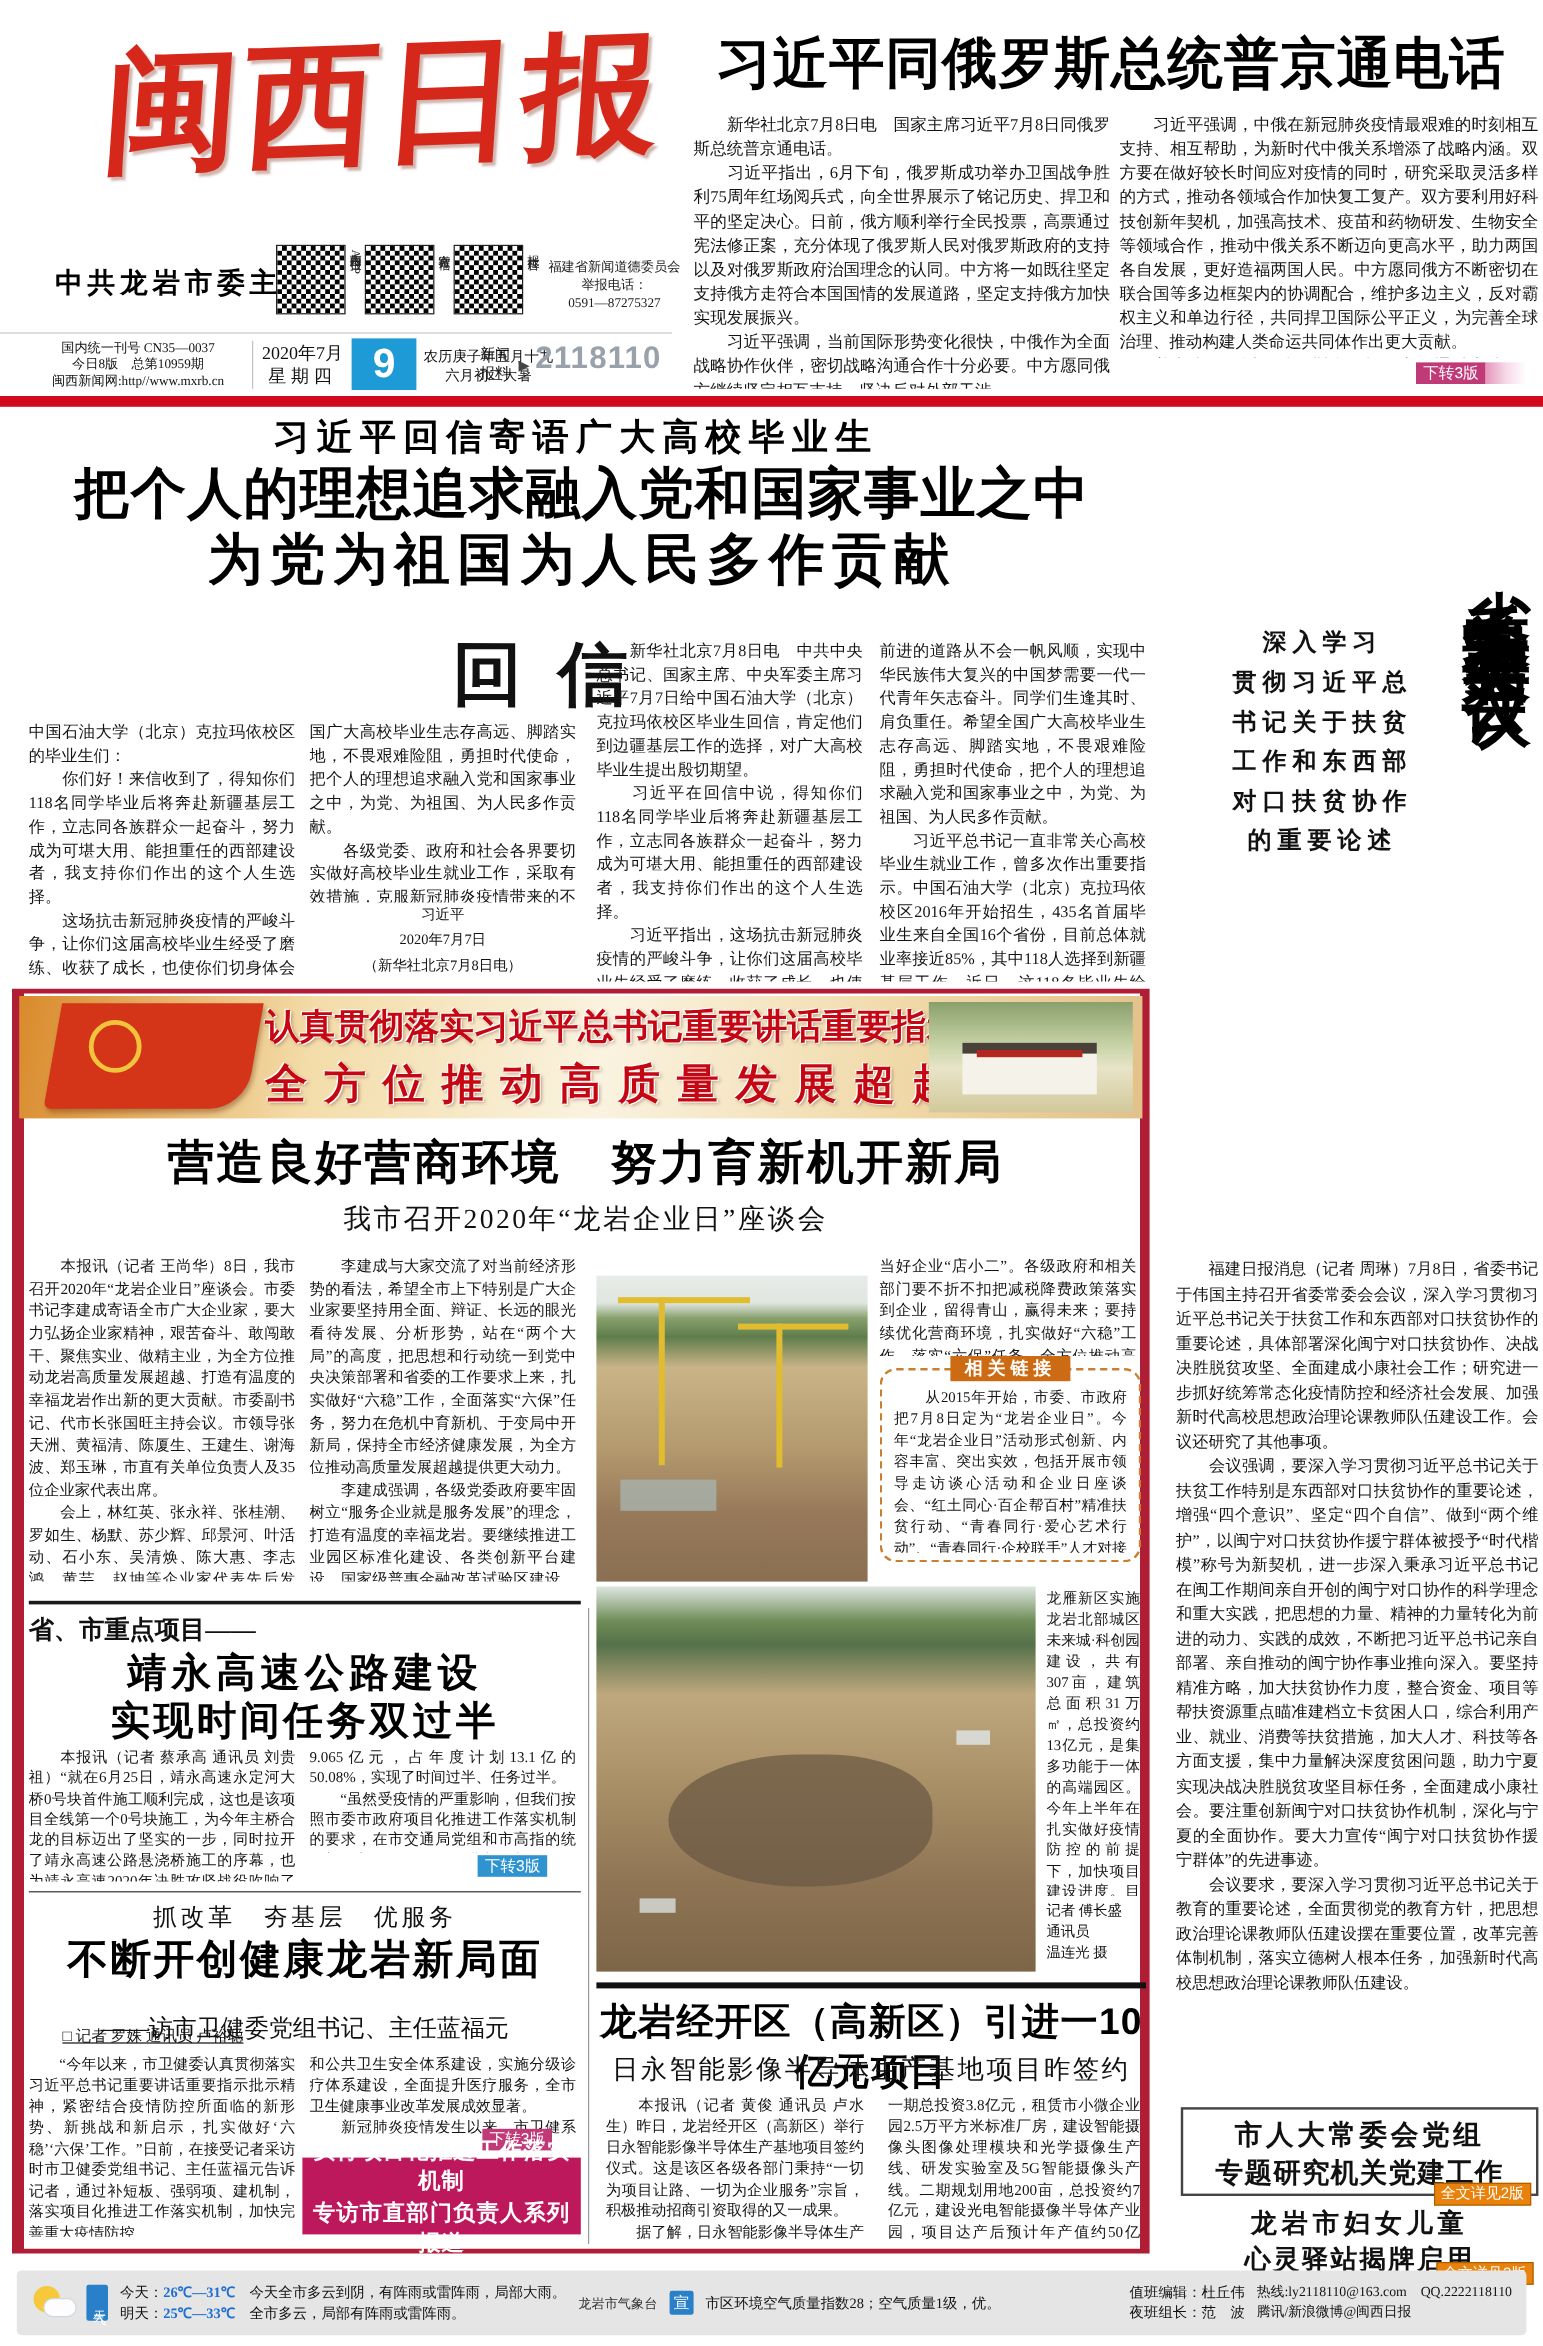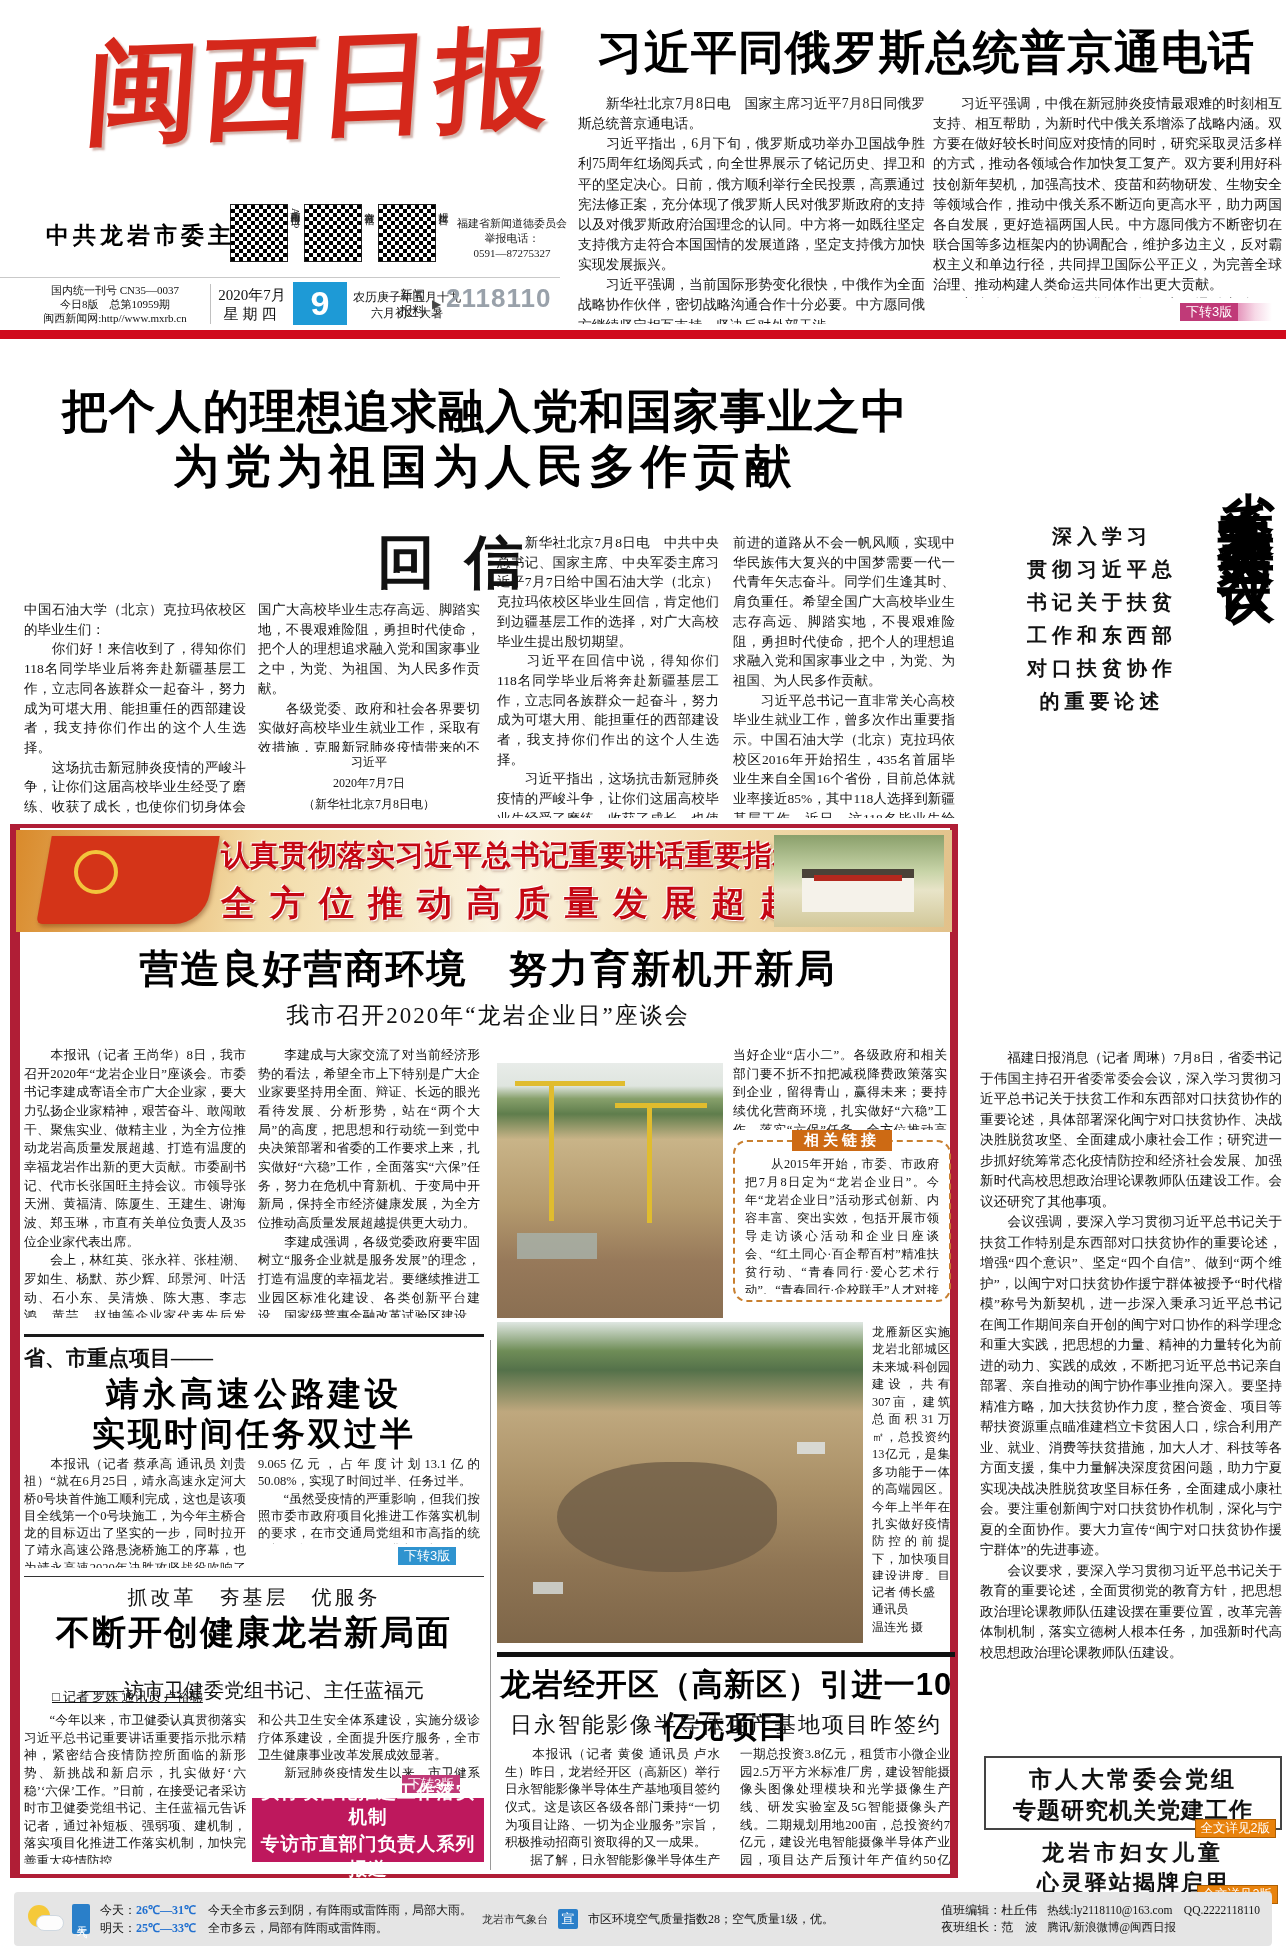--- a/index.html
+++ b/index.html
@@ -78,20 +78,21 @@
 　　习近平指出，6月下旬，俄罗斯成功举办卫国战争胜利75周年红场阅兵式，向全世界展示了铭记历史、捍卫和平的坚定决心。日前，俄方顺利举行全民投票，高票通过宪法修正案，充分体现了俄罗斯人民对俄罗斯政府的支持以及对俄罗斯政府治国理念的认同。中方将一如既往坚定支持俄方走符合本国国情的发展道路，坚定支持俄方加快实现发展振兴。
 　　习近平强调，当前国际形势变化很快，中俄作为全面战略协作伙伴，密切战略沟通合作十分必要。中方愿同俄方继续坚定相互支持，坚决反对外部干涉。</div>
   <div class="abs body-text" style="left:933px;top:94px;width:349px;height:204px;font-size:13.8px;">　　习近平强调，中俄在新冠肺炎疫情最艰难的时刻相互支持、相互帮助，为新时代中俄关系增添了战略内涵。双方要在做好较长时间应对疫情的同时，研究采取灵活多样的方式，推动各领域合作加快复工复产。双方要利用好科技创新年契机，加强高技术、疫苗和药物研发、生物安全等领域合作，推动中俄关系不断迈向更高水平，助力两国各自发展，更好造福两国人民。中方愿同俄方不断密切在联合国等多边框架内的协调配合，维护多边主义，反对霸权主义和单边行径，共同捍卫国际公平正义，为完善全球治理、推动构建人类命运共同体作出更大贡献。
 　　普京表示，近日俄罗斯全民投票高票通过宪法修正案，有助于维护俄长期政治稳定，更好捍卫国家主权，反对外部干涉。</div>
   <div class="abs" style="left:1180px;top:302px;">
     <span class="jump">下转3版</span><span class="jump-tail"></span>
   </div>
 
   <div class="abs" style="left:0;top:330px;width:1286px;height:9px;background:#d00a1c;"></div>
 
+  <div class="abs ctr" style="left:80px;top:344px;width:800px;font-size:30px;font-weight:700;letter-spacing:6px;color:#000;">习近平回信寄语广大高校毕业生</div>
   <div class="abs hl ctr" style="left:10px;top:381px;width:950px;font-size:46px;letter-spacing:1px;">把个人的理想追求融入党和国家事业之中</div>
   <div class="abs hl ctr" style="left:10px;top:436px;width:950px;font-size:46px;letter-spacing:6px;">为党为祖国为人民多作贡献</div>
   <div class="abs ctr" style="left:330px;top:524px;width:270px;font-size:58px;font-weight:900;letter-spacing:30px;font-family:'Liberation Serif',serif;">回信</div>
 
   <div class="abs body-text" style="left:24px;top:600px;width:222px;height:218px;">中国石油大学（北京）克拉玛依校区的毕业生们：
 　　你们好！来信收到了，得知你们118名同学毕业后将奔赴新疆基层工作，立志同各族群众一起奋斗，努力成为可堪大用、能担重任的西部建设者，我支持你们作出的这个人生选择。
 　　这场抗击新冠肺炎疫情的严峻斗争，让你们这届高校毕业生经受了磨练、收获了成长，也使你们切身体会到了“志不求易者成，事不避难者进”的道理。前进的道路从不会一帆风顺，实现中华民族伟大复兴的中国梦需要一代一代青年矢志奋斗。同学们生逢其时、肩负重任。希望全</div>
   <div class="abs body-text" style="left:258px;top:600px;width:222px;height:152px;">国广大高校毕业生志存高远、脚踏实地，不畏艰难险阻，勇担时代使命，把个人的理想追求融入党和国家事业之中，为党、为祖国、为人民多作贡献。
 　　各级党委、政府和社会各界要切实做好高校毕业生就业工作，采取有效措施，克服新冠肺炎疫情带来的不利影响，千方百计帮助高校毕业生就业，热情支持高校毕业生在各自工作岗位上为党和人民建功立业。</div>
   <div class="abs ctr" style="left:258px;top:752px;width:222px;font-size:12px;line-height:21px;">

